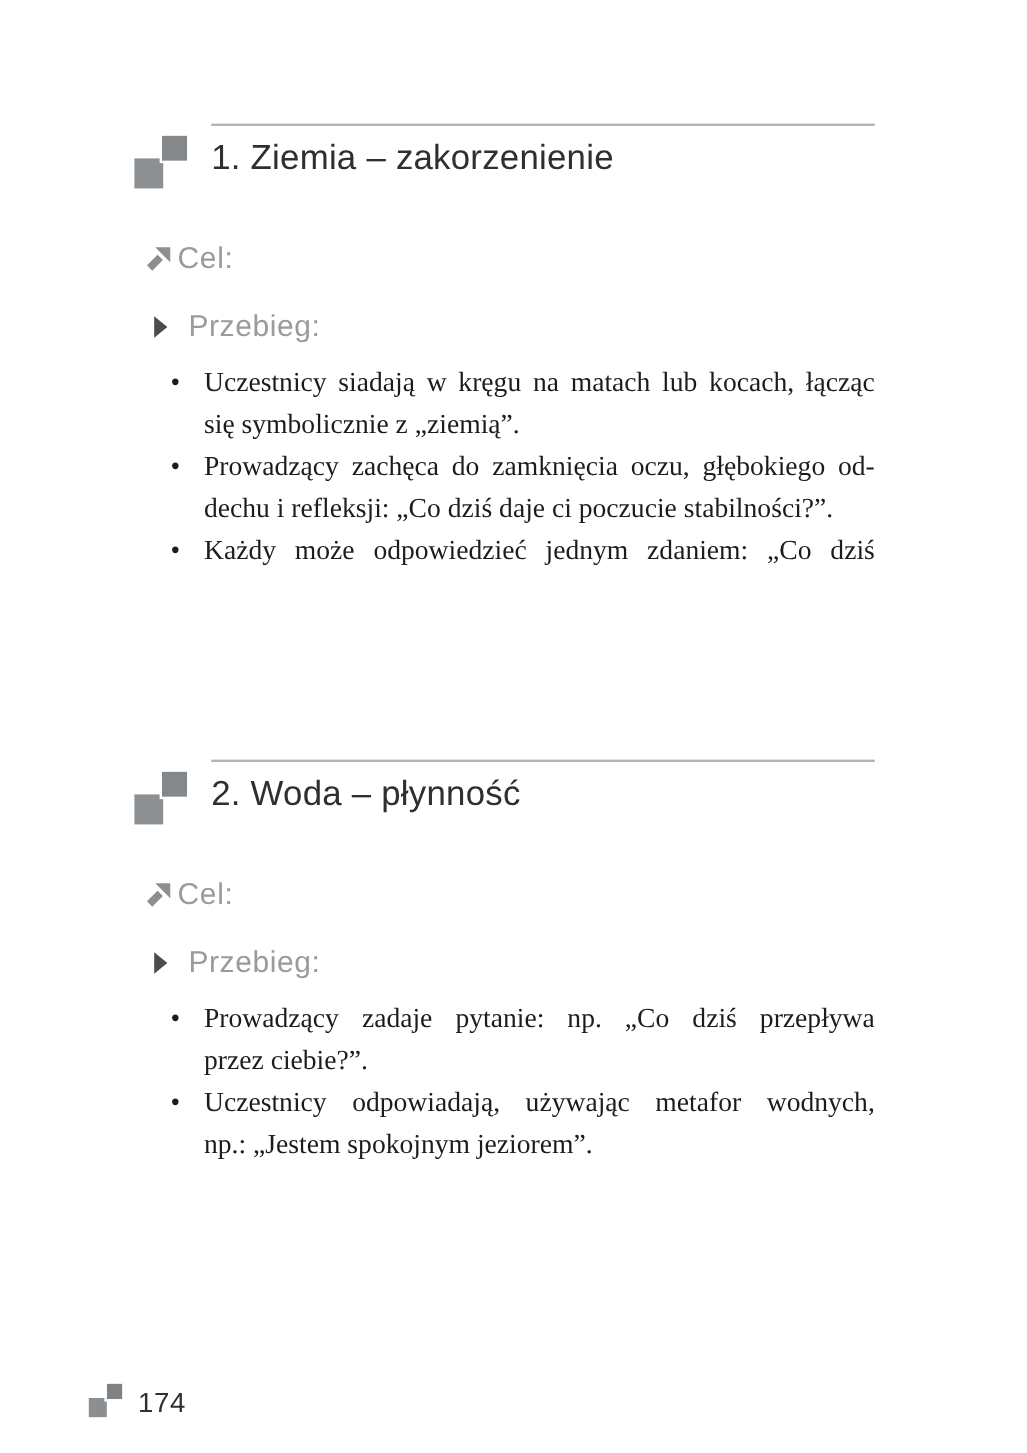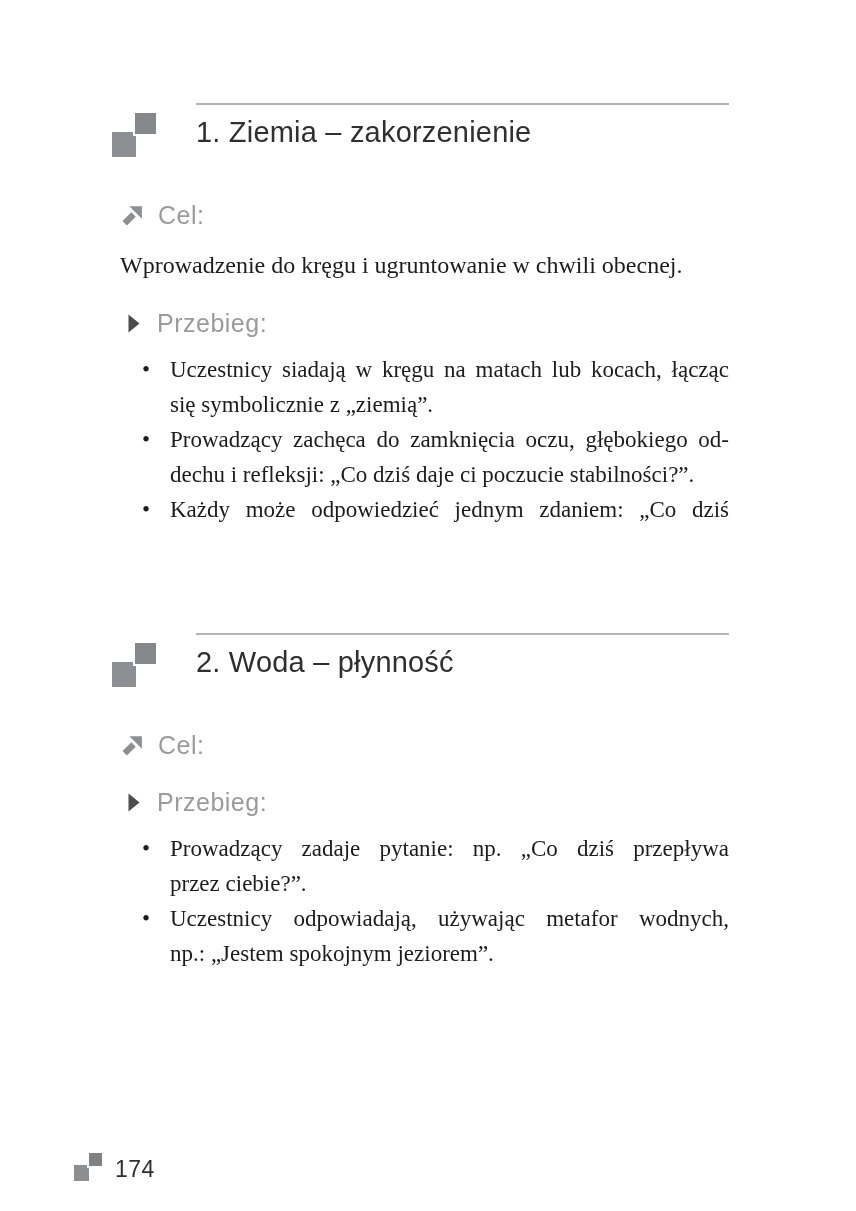--- a/index.html
+++ b/index.html
@@ -12,27 +12,27 @@
   .section-1 { top:103px; }
   .section-2 { top:633px; }
 
   
   .px-icon { position:absolute; left:-8px; top:10px; width:46px; height:48px; }
   .px-icon .sq-tr { position:absolute; left:23px; top:0; width:21px; height:21px;
                     background:#85888b; outline:2px solid #ffffff; }
   .px-icon .sq-bl { position:absolute; left:0; top:19px; width:24px; height:25px;
                     background:#8d9093; }
 
-  .header-content { margin-left:76px; border-top:2px solid #b4b4b4; padding-top:6px; }
+  .header-content { margin-left:56px; border-top:2px solid #b4b4b4; padding-top:6px; }
   .section-title {
     margin:0; font-size:29px; font-weight:400; letter-spacing:0.2px;
     color:#2f2f2f; line-height:42px; font-family:"Liberation Sans", sans-serif;
   }
 
-  .goal-row { margin-top:45px; display:flex; align-items:center; gap:13px; height:34px; }
+  .goal-row { margin-top:45px; display:flex; align-items:center; gap:3px; height:34px; }
   .goal-row svg { flex:0 0 auto; }
   .label-text {
     font-size:25px; font-weight:300; color:#9b9b9b; letter-spacing:0.5px;
     line-height:34px;
   }
 
   .goal-text {
     margin-top:15px; font-family:"Liberation Serif", serif; font-size:24px;
     color:#1c1c1c; line-height:36px;
   }
@@ -75,21 +75,20 @@
     </div>
 
     <div class="goal-row">
       <svg width="25" height="25" viewBox="0 0 24 24">
         <polygon points="9,3 21,3 21,15" fill="#8c8f92"></polygon>
         <line x1="4.5" y1="19.5" x2="13" y2="11" stroke="#8c8f92" stroke-width="6"></line>
       </svg>
       <span class="label-text">Cel:</span>
     </div>
 
-    <div class="goal-text">Wprowadzenie do kręgu i ugruntowanie w chwili obecnej.</div>
 
     <div class="flow-row">
       <svg width="12" height="19" viewBox="0 0 12 19">
         <polygon points="0.5,0.5 0.5,18.5 11.5,9.5" fill="#4c4c4c"></polygon>
       </svg>
       <span class="label-text">Przebieg:</span>
     </div>
 
     <div class="bullets">
       <div class="bullet">

